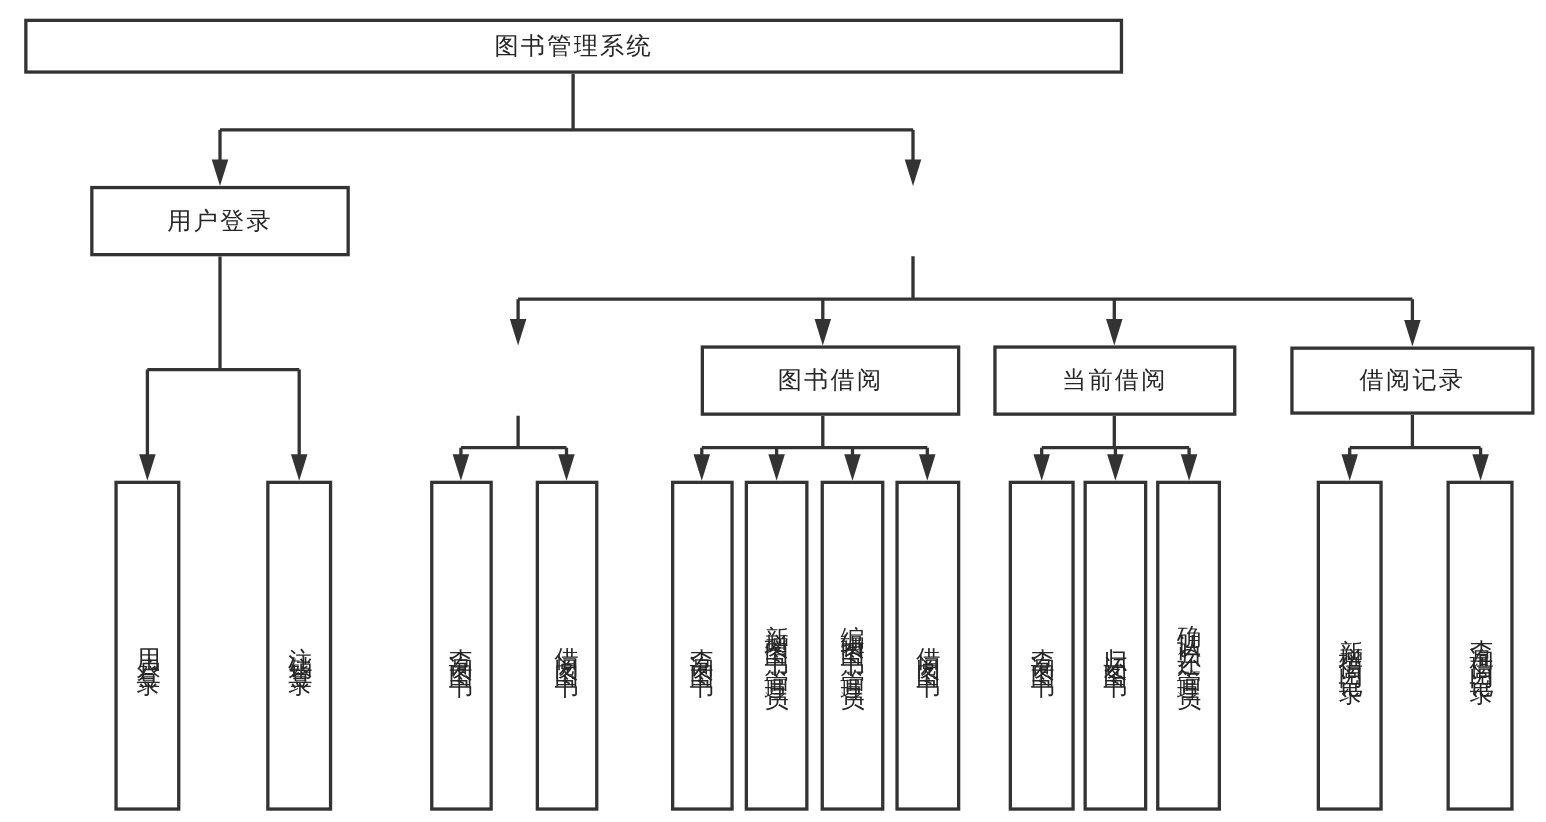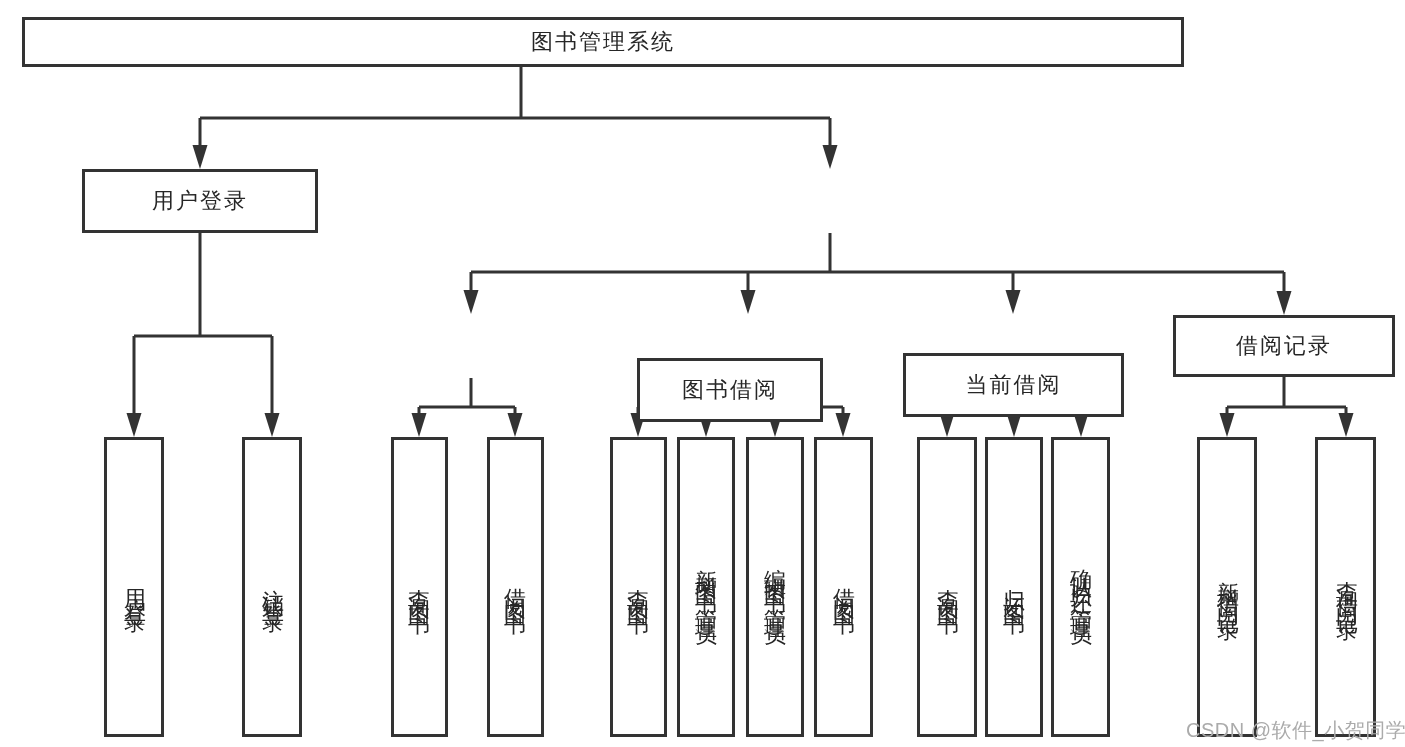--- a/index.html
+++ b/index.html
@@ -54,41 +54,40 @@
       <polygon points="767.5,413 782.5,413 775,437"></polygon>
       <polygon points="835.5,413 850.5,413 843,437"></polygon>
       <polygon points="939.5,413 954.5,413 947,437"></polygon>
       <polygon points="1006.5,413 1021.5,413 1014,437"></polygon>
       <polygon points="1073.5,413 1088.5,413 1081,437"></polygon>
       <polygon points="1219.5,413 1234.5,413 1227,437"></polygon>
       <polygon points="1338.5,413 1353.5,413 1346,437"></polygon>
     </g>
   </svg>
 
-  <div class="hnode" style="left:22px;top:17px;width:1162px;height:50px;">图书管理系统</div>
+  <div class="hnode" style="left:22px;top:17px;width:999px;height:50px;">图书管理系统</div>
 
   <div class="hnode" style="left:82px;top:169px;width:236px;height:64px;">用户登录</div>
 
-  <div class="hnode" style="left:637px;top:314px;width:186px;height:64px;margin-top:44px;">图书借阅</div>
-  <div class="hnode" style="left:903px;top:314px;width:221px;height:64px;margin-top:39px;">当前借阅</div>
+  <div class="hnode" style="left:637px;top:314px;width:236px;height:64px;">图书借阅</div>
+  <div class="hnode" style="left:903px;top:314px;width:221px;height:64px;">当前借阅</div>
   <div class="hnode" style="left:1173px;top:315px;width:222px;height:62px;">借阅记录</div>
 
   <div class="vnode" style="left:104px;top:437px;width:60px;height:300px;">用户登录</div>
   <div class="vnode" style="left:242px;top:437px;width:60px;height:300px;">注销登录</div>
 
   <div class="vnode" style="left:391px;top:437px;width:57px;height:300px;">查询图书</div>
   <div class="vnode" style="left:487px;top:437px;width:57px;height:300px;">借阅图书</div>
 
   <div class="vnode" style="left:610px;top:437px;width:57px;height:300px;">查询图书</div>
   <div class="vnode" style="left:677px;top:437px;width:58px;height:300px;">新增图书（管理员）</div>
   <div class="vnode" style="left:746px;top:437px;width:58px;height:300px;">编辑图书（管理员）</div>
   <div class="vnode" style="left:814px;top:437px;width:59px;height:300px;">借阅图书</div>
 
   <div class="vnode" style="left:917px;top:437px;width:60px;height:300px;">查询图书</div>
   <div class="vnode" style="left:985px;top:437px;width:58px;height:300px;">归还图书</div>
   <div class="vnode" style="left:1051px;top:437px;width:59px;height:300px;">确认归还（管理员）</div>
 
   <div class="vnode" style="left:1197px;top:437px;width:60px;height:300px;">新增借阅记录</div>
   <div class="vnode" style="left:1315px;top:437px;width:61px;height:300px;">查询借阅记录</div>
 
-  <div class="watermark">CSDN @软件_小贺同学</div>
 
 </div>
 
 </body></html>

